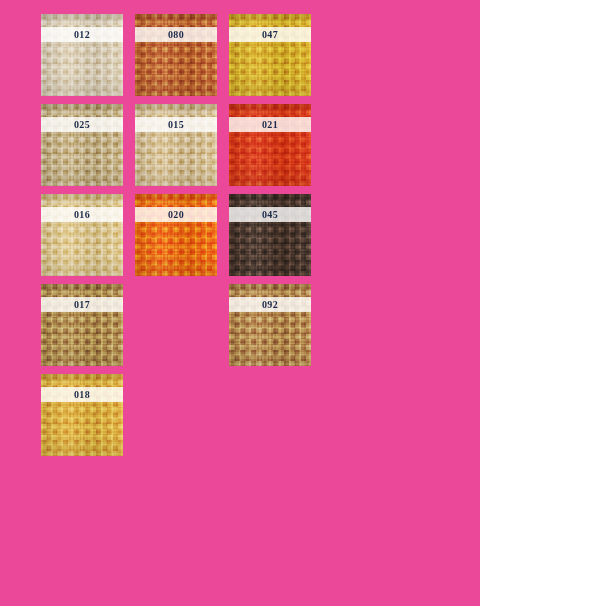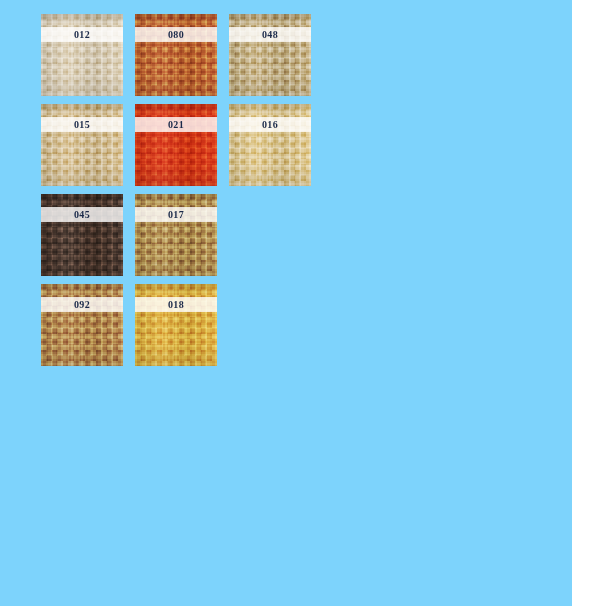--- a/index.html
+++ b/index.html
@@ -10,23 +10,23 @@
   }
   body {
     width: 606px;
     height: 606px;
     font-family: "Liberation Serif", "DejaVu Serif", serif;
     overflow: hidden;
   }
 
   #swatch-board {
     position: relative;
-    width: 572px;
+    width: 480px;
     height: 606px;
-    background: #7dd3fc;
+    background: #ec4899;
   }
 
   .swatch-grid {
     position: absolute;
     left: 41px;
     top: 14px;
     display: grid;
     grid-template-columns: repeat(3, 82px);
     grid-template-rows: repeat(6, 82px);
     column-gap: 12px;
@@ -146,24 +146,31 @@
         </div>
       </div>
       <div class="swatch-cell">
         <div class="swatch-weave" style="--base: #c0642f;"></div>
         <div class="swatch-shade"></div>
         <div class="swatch-label-band">
           <span class="swatch-code">080</span>
         </div>
       </div>
       <div class="swatch-cell">
+        <div class="swatch-weave" style="--base: #d8ae28;"></div>
+        <div class="swatch-shade"></div>
+        <div class="swatch-label-band">
+          <span class="swatch-code">047</span>
+        </div>
+      </div>
+      <div class="swatch-cell">
         <div class="swatch-weave" style="--base: #c6b183;"></div>
         <div class="swatch-shade"></div>
         <div class="swatch-label-band">
-          <span class="swatch-code">048</span>
+          <span class="swatch-code">025</span>
         </div>
       </div>
       <div class="swatch-cell">
         <div class="swatch-weave" style="--base: #d8c193;"></div>
         <div class="swatch-shade"></div>
         <div class="swatch-label-band">
           <span class="swatch-code">015</span>
         </div>
       </div>
       <div class="swatch-cell">
@@ -171,20 +178,27 @@
         <div class="swatch-shade"></div>
         <div class="swatch-label-band">
           <span class="swatch-code">021</span>
         </div>
       </div>
       <div class="swatch-cell">
         <div class="swatch-weave" style="--base: #e0c98f;"></div>
         <div class="swatch-shade"></div>
         <div class="swatch-label-band">
           <span class="swatch-code">016</span>
+        </div>
+      </div>
+      <div class="swatch-cell">
+        <div class="swatch-weave" style="--base: #ef6a11;"></div>
+        <div class="swatch-shade"></div>
+        <div class="swatch-label-band">
+          <span class="swatch-code">020</span>
         </div>
       </div>
       <div class="swatch-cell">
         <div class="swatch-weave" style="--base: #463329;"></div>
         <div class="swatch-shade"></div>
         <div class="swatch-label-band">
           <span class="swatch-code">045</span>
         </div>
       </div>
       <div class="swatch-cell">

